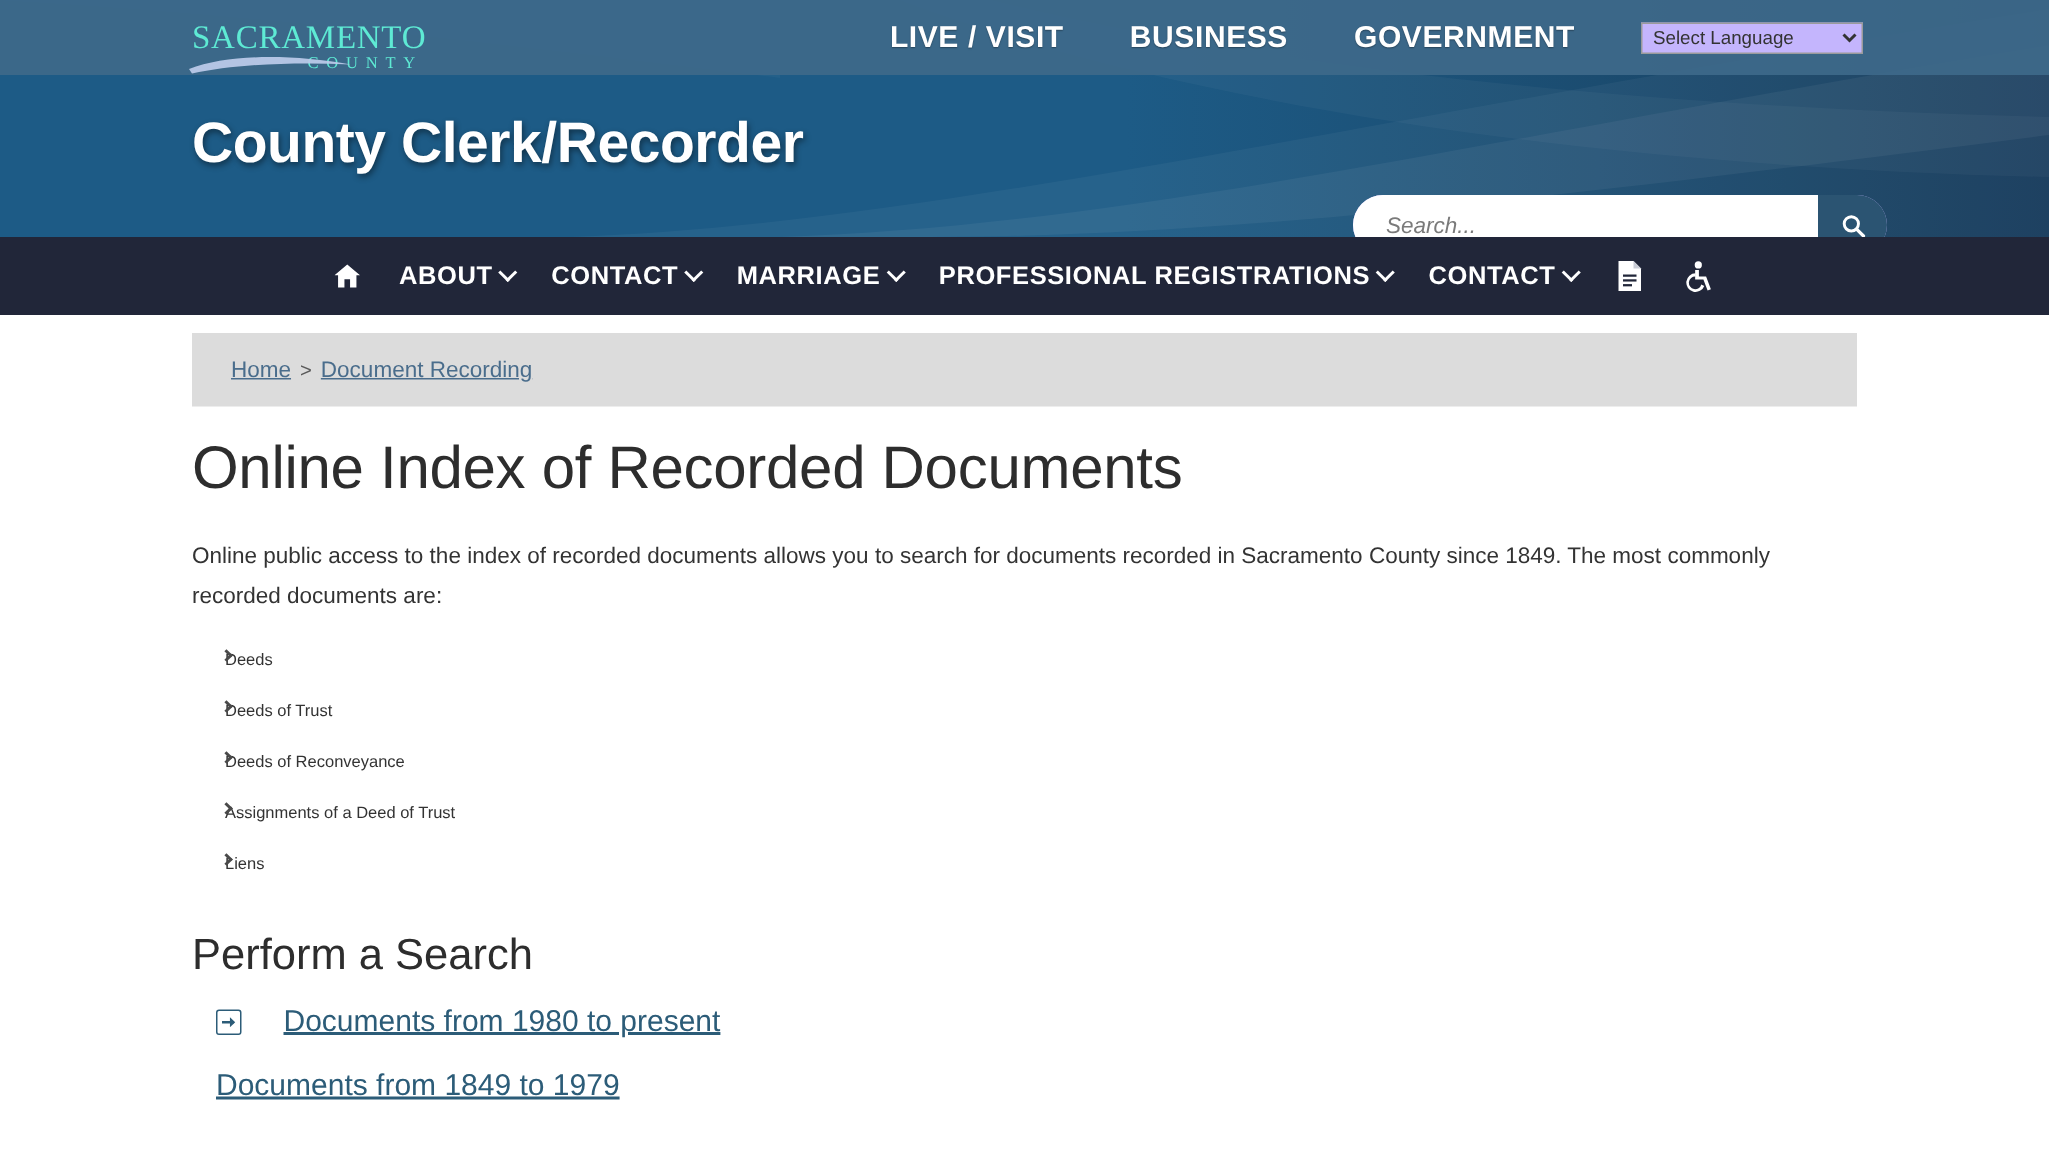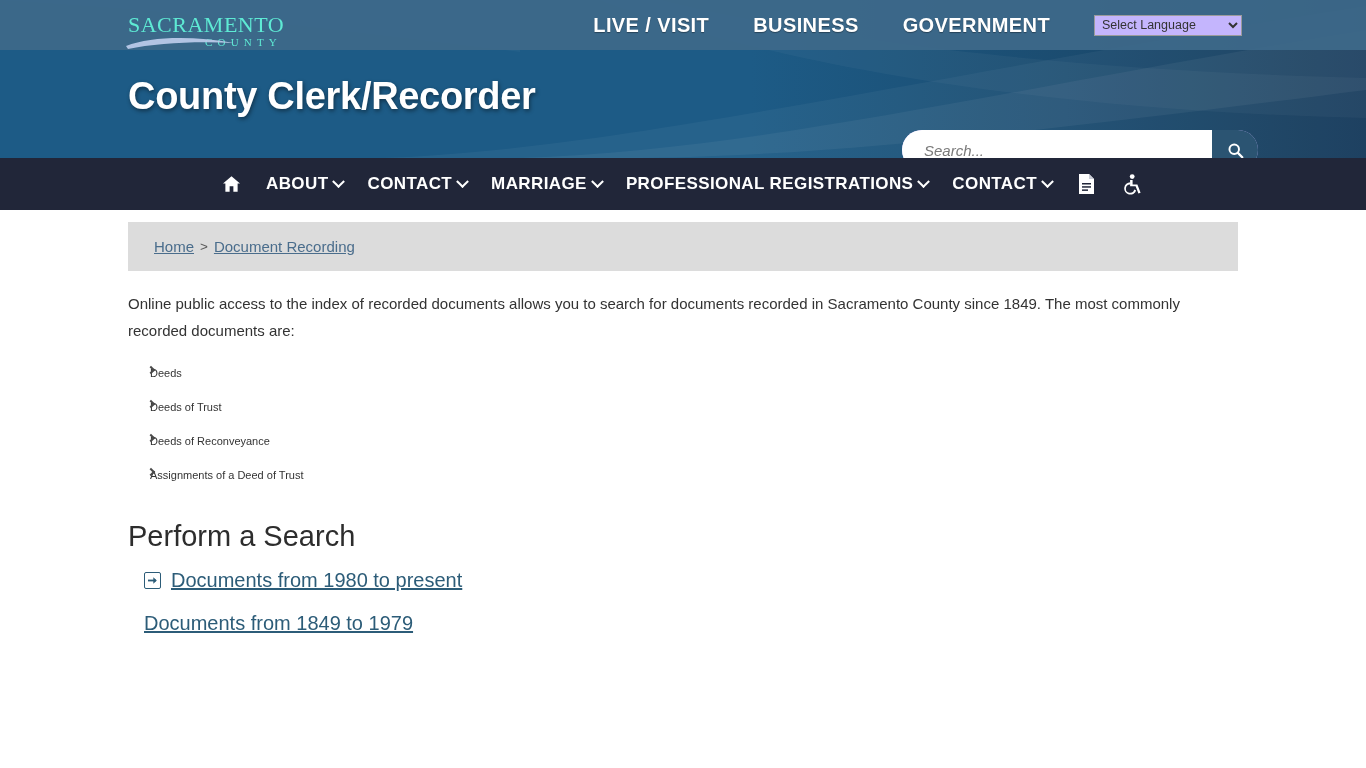--- a/index.html
+++ b/index.html
@@ -249,21 +249,21 @@
   .sub-head {
     font-size: 29px;
     font-weight: normal;
     color: #2d2d2d;
     margin-top: 28px;
     margin-bottom: 16px;
   }
   .link-row {
     display: flex;
     align-items: center;
-    gap: 10px;
+    gap: 28px;
     margin-left: 16px;
     margin-bottom: 20px;
   }
   .arrow-box {
     width: 17px; height: 17px;
     border: 1px solid #2c5c78;
     border-radius: 2px;
     display: flex; align-items: center; justify-content: center;
     flex: 0 0 auto;
   }
@@ -374,40 +374,45 @@
   </a>
 </nav>
 
 <div class="breadcrumb-bar">
   <a class="crumb-link">Home</a>
   <span class="crumb-sep">&gt;</span>
   <a class="crumb-link">Document Recording</a>
 </div>
 
 <main class="content">
+  <h1 class="page-title">Online Index of Recorded Documents</h1>
 
   <p class="body-p">Online public access to the index of recorded documents allows you to search for documents recorded in Sacramento County since 1849. The most commonly recorded documents are:</p>
 
   <ul class="doc-list">
     <li>
       <i class="chev"></i>
       <span>Deeds</span>
     </li>
     <li>
       <i class="chev"></i>
       <span>Deeds of Trust</span>
     </li>
     <li>
       <i class="chev"></i>
       <span>Deeds of Reconveyance</span>
     </li>
     <li>
       <i class="chev"></i>
       <span>Assignments of a Deed of Trust</span>
     </li>
+    <li>
+      <i class="chev"></i>
+      <span>Liens</span>
+    </li>
   </ul>
 
 
   <h2 class="sub-head">Perform a Search</h2>
 
   <div class="link-row">
     <span class="arrow-box">
       <svg width="12" height="11" viewBox="0 0 12 11">
         <line x1="1" y1="5.5" x2="9" y2="5.5" stroke="#2c5c78" stroke-width="1.8"></line>
         <path d="M6.3 2.2 L9.8 5.5 L6.3 8.8 Z" fill="#2c5c78"></path>

